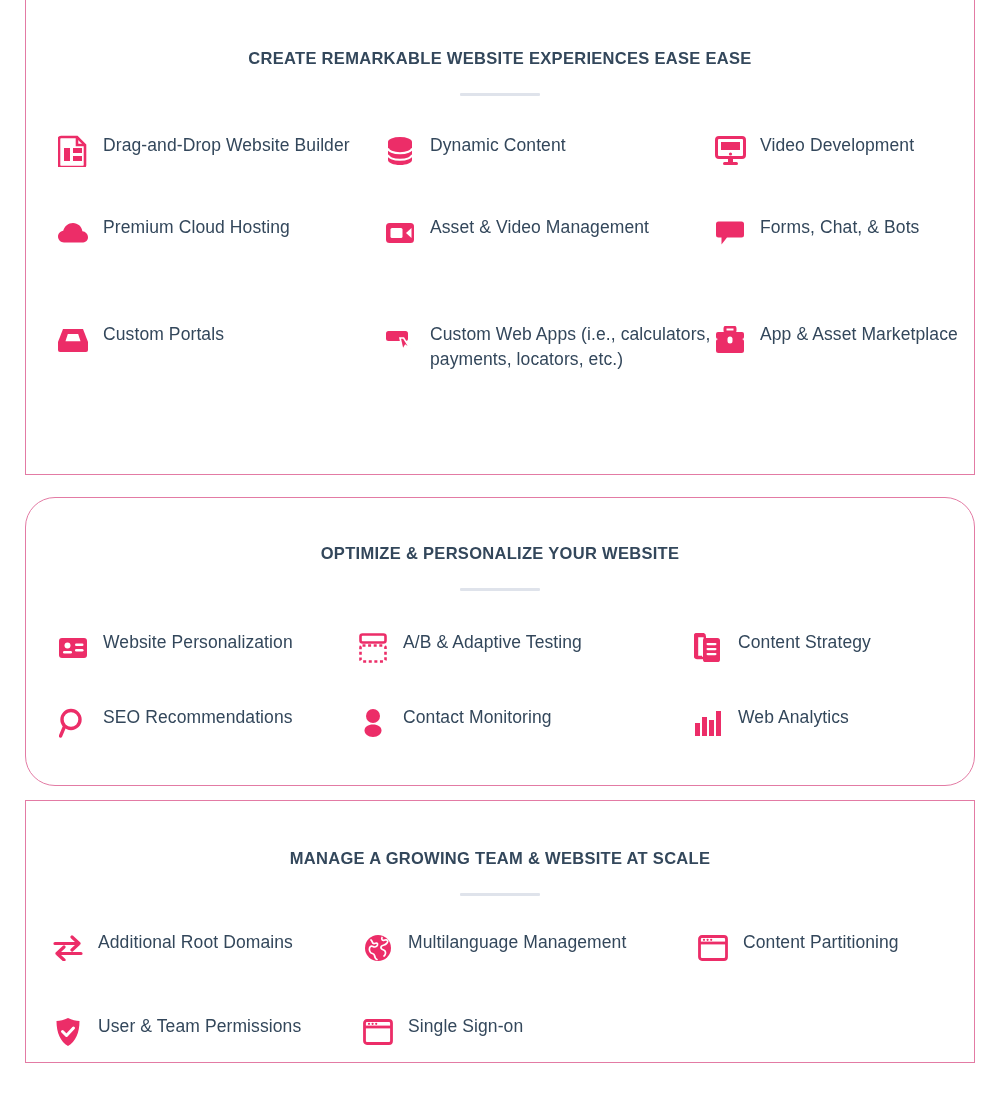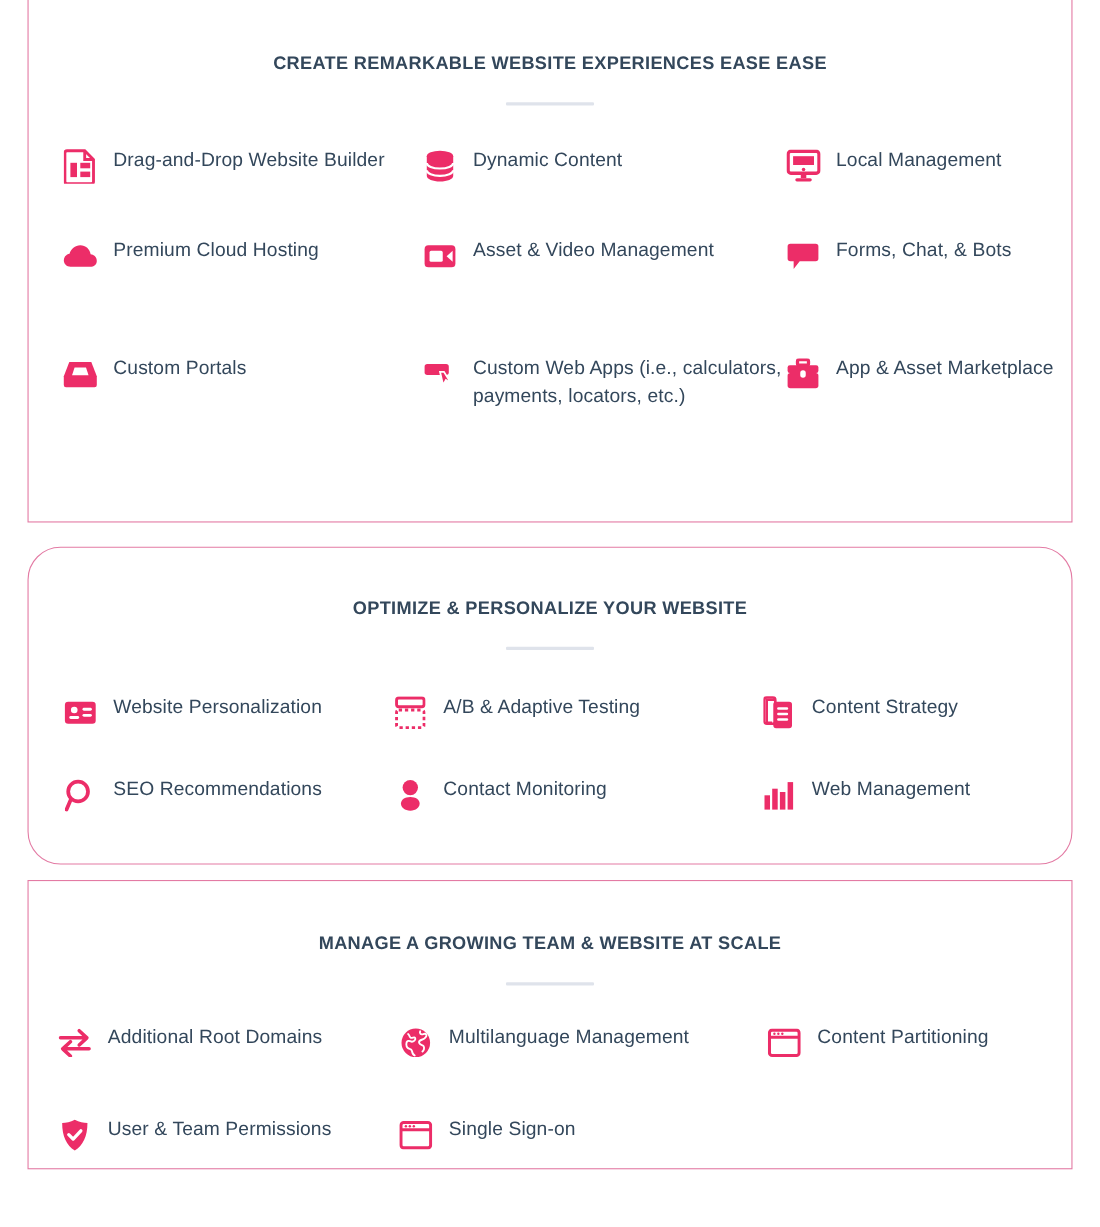--- a/index.html
+++ b/index.html
@@ -123,21 +123,21 @@
       <div class="feature">
         <span class="ficon">
           <svg width="31" height="30" viewBox="0 0 31 30">
               <rect x="1.5" y="1.5" width="28" height="20" rx="2.5" fill="none" stroke="#ec2d68" stroke-width="3"></rect>
               <rect x="6" y="6" width="19" height="8" fill="#ec2d68"></rect>
               <circle cx="15.5" cy="18" r="1.6" fill="#ec2d68"></circle>
               <rect x="13" y="22" width="5" height="4" fill="#ec2d68"></rect>
               <rect x="8" y="26" width="15" height="3" rx="1.5" fill="#ec2d68"></rect>
             </svg>
         </span>
-        <span class="flabel">Local Management</span>
+        <span class="flabel">Video Development</span>
       </div>
 
       <div class="feature">
         <span class="ficon">
           <svg width="32" height="22" viewBox="0 0 32 22">
               <path d="M7 20.5c-3.3 0-6-2.6-6-5.9 0-3 2.3-5.5 5.2-5.9C7.4 4.4 11.3 1 16 1c4.8 0 8.8 3.6 9.4 8.2 3.1.2 5.6 2.8 5.6 6 0 3.3-2.7 5.3-6 5.3H7z" fill="#ec2d68"></path>
             </svg>
         </span>
         <span class="flabel">Premium Cloud Hosting</span>
       </div>
@@ -263,21 +263,21 @@
 
       <div class="feature">
         <span class="ficon">
           <svg width="28" height="28" viewBox="0 0 28 28">
               <rect x="1" y="14" width="5" height="13" fill="#ec2d68"></rect>
               <rect x="8" y="8" width="5" height="19" fill="#ec2d68"></rect>
               <rect x="15" y="11" width="5" height="16" fill="#ec2d68"></rect>
               <rect x="22" y="2" width="5" height="25" fill="#ec2d68"></rect>
             </svg>
         </span>
-        <span class="flabel">Web Management</span>
+        <span class="flabel">Web Analytics</span>
       </div>
 
     </div>
   </section>
 
   <section class="card" id="card-2">
     <div class="card-head">
       <h2 class="card-title">MANAGE A GROWING TEAM &amp; WEBSITE AT SCALE</h2>
       <div class="title-divider"></div>
     </div>

